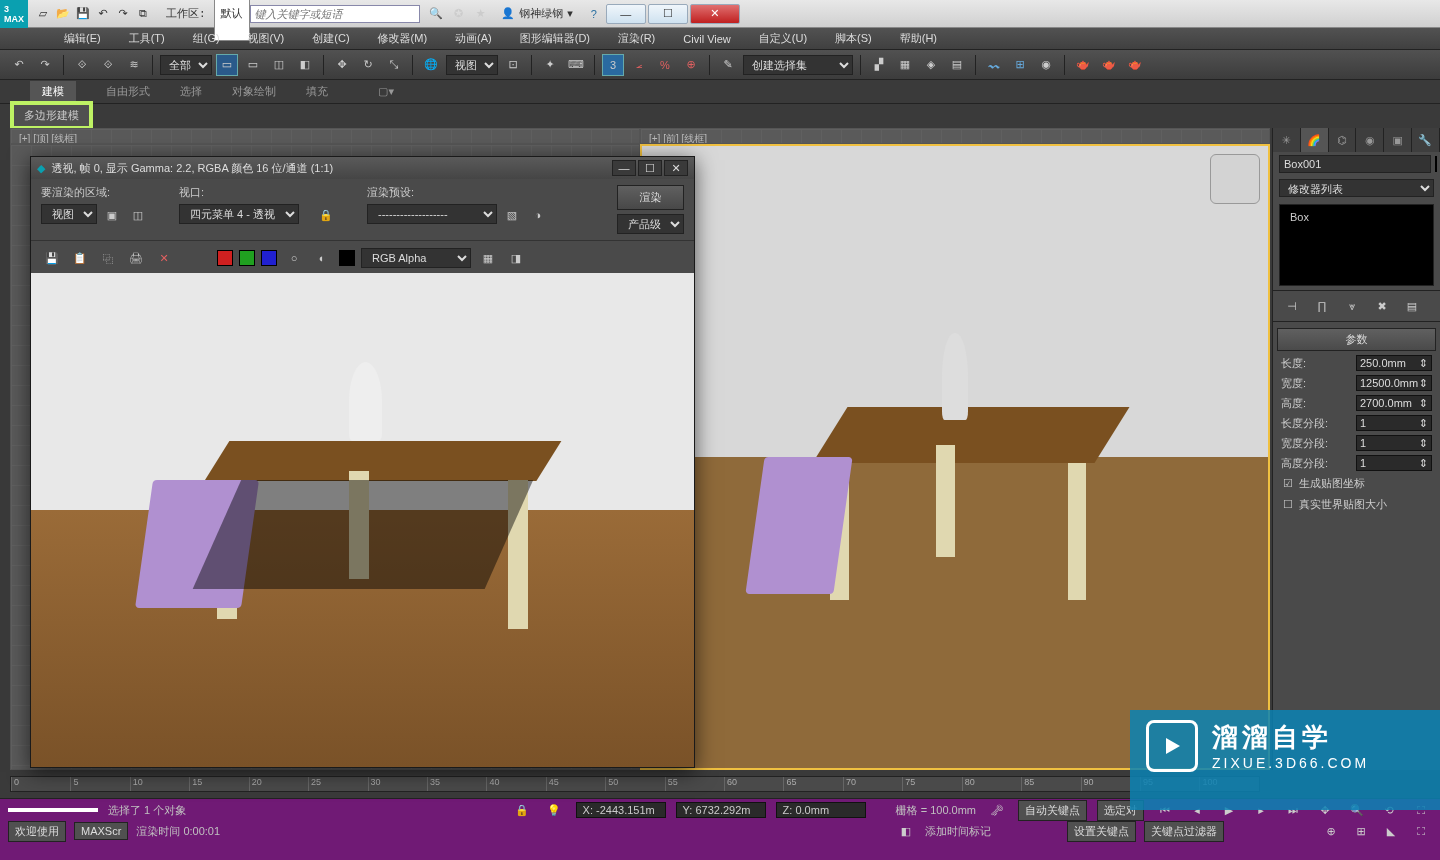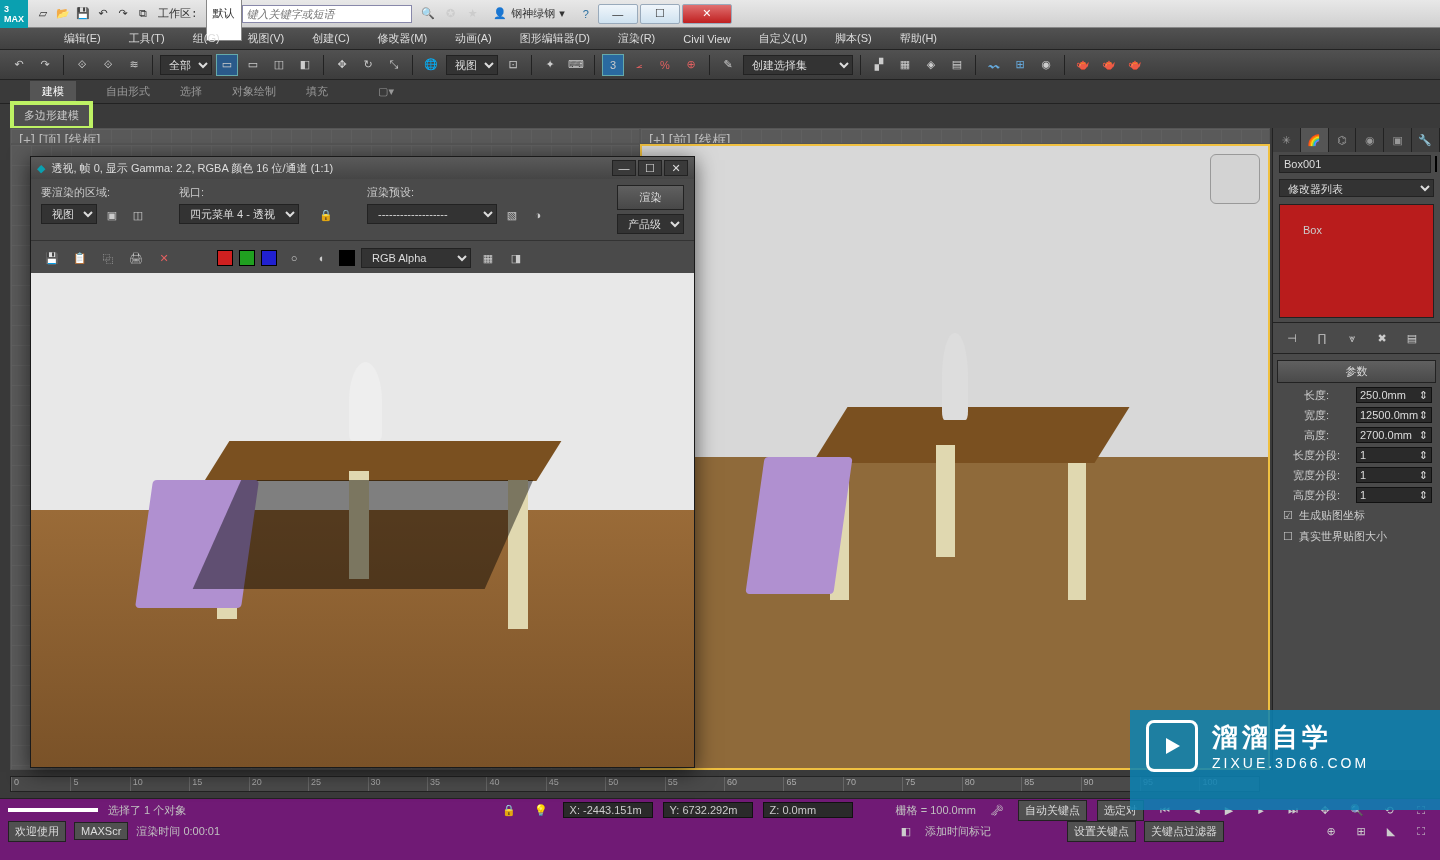--- a/index.html
+++ b/index.html
@@ -3,21 +3,21 @@
 <meta charset="utf-8">
 <style>
 * { margin: 0; padding: 0; box-sizing: border-box; font-family: "Microsoft YaHei", Arial, sans-serif; font-size: 11px; }
 body { background: #3a3a3a; color: #c0c0c0; width: 1440px; height: 860px; overflow: hidden; position: relative; }
 
 
 .titlebar { height: 28px; background: linear-gradient(#e8e8e8,#d0d0d0); display: flex; align-items: center; border-bottom: 1px solid #888; }
 .titlebar .max-icon { width: 28px; height: 28px; background: #0aa0b0; color: #fff; display: flex; align-items: center; justify-content: center; font-size: 9px; font-weight: bold; }
 .titlebar .qat { display: flex; gap: 2px; padding: 0 6px; }
 .titlebar .qat span { width: 18px; height: 18px; display: flex; align-items:center; justify-content:center; color:#333; }
-.titlebar .ws-label { color:#333; margin-left: 0; font-family: Liberation Mono, monospace; }
+.titlebar .ws-label { color:#333; margin-left: 8px; font-family: Liberation Mono, monospace; }
 .titlebar .ws-select { background:#fff; border:1px solid #888; padding:19px 6px; margin-left:8px; color:#333; }
 .titlebar .center-title { flex:1; text-align:center; color:#2a6fa0; font-size:13px; font-weight:bold; }
 .titlebar .search { width:170px; height:18px; border:1px solid #88a; background:#fff; color:#9aa; padding:0 4px; font-style:italic; margin-right:6px; }
 .titlebar .signin { color:#333; margin:0 10px; display:flex; align-items:center; gap:4px; }
 .titlebar .win-btns { display:flex; }
 .titlebar .win-btns span { width:40px; height:20px; display:flex; align-items:center; justify-content:center; color:#333; border:1px solid #9ab; border-radius:2px; margin:0 1px; background:linear-gradient(#f0f6fb,#cfe2f0); }
 .titlebar .win-btns .close { background:linear-gradient(#e07070,#c02020); color:#fff; width:50px; }
 
 .menubar { height: 22px; background: linear-gradient(#525252,#404040); display:flex; align-items:center; padding:0 50px 0 50px; gap: 0; border-bottom:1px solid #222; }
 .menubar span { padding: 3px 14px; color:#ddd; }
@@ -30,37 +30,37 @@
 
 .subtabs { height:24px; background:#3a3a3a; display:flex; align-items:center; padding-left:30px; gap:30px; border-bottom:1px solid #222; }
 .subtabs span { color:#999; }
 .subtabs .active { background:#555; color:#fff; padding:3px 12px; }
 
 .polytab { height:22px; background:#3a3a3a; padding-left:10px; display:flex; align-items:center; }
 .polytab span { background:#505050; padding:3px 10px; border:4px solid #bef264; color:#ccc; }
 
 .viewports { position:absolute; top:128px; left:10px; right:170px; bottom:90px; display:grid; grid-template-columns:1fr 1fr; grid-template-rows:auto 1fr; }
 .vp { border:1px solid #555; background:#5a5a5a; position:relative; overflow:hidden; }
-.vp-label { position:absolute; top:3px; left:8px; color:#bbb; font-size:14px; z-index:2; }
+.vp-label { position:absolute; top:3px; left:8px; color:#bbb; font-size:10px; z-index:2; }
 .vp.active { border:2px solid #f0c040; }
 .vp-grid { position:absolute; inset:0; background-image:linear-gradient(#6a6a6a 1px,transparent 1px),linear-gradient(90deg,#6a6a6a 1px,transparent 1px); background-size:20px 20px; opacity:.4; }
 
 .vp-persp { grid-column:2; grid-row:2; }
 .scene-3d { position:absolute; inset:0; background:linear-gradient(#d8d8d8 50%,#8f6a3a 50%); }
 
 .command-panel { position:absolute; top:128px; right:0; width:168px; bottom:90px; background:#4a4a4a; border-left:1px solid #222; }
 .cp-tabs { display:flex; height:24px; background:#3e3e3e; }
 .cp-tabs span { flex:1; display:flex; align-items:center; justify-content:center; color:#999; border-right:1px solid #222; }
 .cp-tabs .active { background:#555; color:#6cf; }
 .cp-row { padding:3px 6px; display:flex; align-items:center; gap:4px; }
 .cp-input { flex:1; background:#333; border:1px solid #222; color:#ddd; padding:2px 4px; height:18px; }
-.cp-list { margin:4px 6px; height:114px; background:#b91c1c; border:1px solid #222; padding:17px; }
+.cp-list { margin:4px 6px; height:82px; background:#000000; border:1px solid #222; padding:4px; }
 .cp-header { background:linear-gradient(#606060,#4a4a4a); text-align:center; padding:3px; margin:6px 4px 2px; border:1px solid #222; color:#ddd; }
 .cp-param { display:flex; align-items:center; padding:2px 8px; gap:4px; }
-.cp-param label { flex:1; text-align:center; color:#ccc; }
+.cp-param label { flex:1; text-align:left; color:#ccc; }
 .cp-param .spin { width:76px; background:#2a2a2a; border:1px solid #111; color:#ddd; padding:1px 3px; height:16px; display:flex; justify-content:space-between; }
 .cp-check { padding:3px 10px; display:flex; align-items:center; gap:6px; color:#ccc; }
 
 .timeline { position:absolute; bottom:62px; left:0; right:170px; height:26px; background:#3a3a3a; }
 .time-ruler { height:16px; background:#4a4a4a; border:1px solid #222; margin:4px 10px; position:relative; display:flex; }
 .time-ruler span { flex:1; border-left:1px solid #666; font-size:9px; color:#aaa; padding-left:2px; }
 
 .statusbar { position:absolute; bottom:0; left:0; right:0; height:62px; background:#701a75; border-top:1px solid #222; }
 .status-row1 { display:flex; align-items:center; height:22px; padding:0 8px; gap:10px; }
 .status-row2 { display:flex; align-items:center; height:20px; padding:0 8px; gap:8px; }
@@ -407,21 +407,21 @@
 <div class="statusbar">
   <div class="status-row1">
     <span style="width:90px;background:#fff;color:#d04;padding:2px 4px"></span>
     <span>选择了 1 个对象</span>
     <span style="flex:1"></span>
     <span class="tb-btn">🔒</span>
     <span class="tb-btn">💡</span>
     <span class="coord">X: -2443.151m</span>
     <span class="coord">Y: 6732.292m</span>
     <span class="coord">Z: 0.0mm</span>
-    <span style="margin-left:33px">栅格 = 100.0mm</span>
+    <span style="margin-left:20px">栅格 = 100.0mm</span>
     <span class="tb-btn">🗝</span>
     <span class="mini-btn">自动关键点</span>
     <span class="mini-btn">选定对</span>
     <span class="tb-btn">⏮</span>
     <span class="tb-btn">◂</span>
     <span class="tb-btn">▶</span>
     <span class="tb-btn">▸</span>
     <span class="tb-btn">⏭</span>
     <span class="tb-btn">✥</span>
     <span class="tb-btn">🔍</span>

